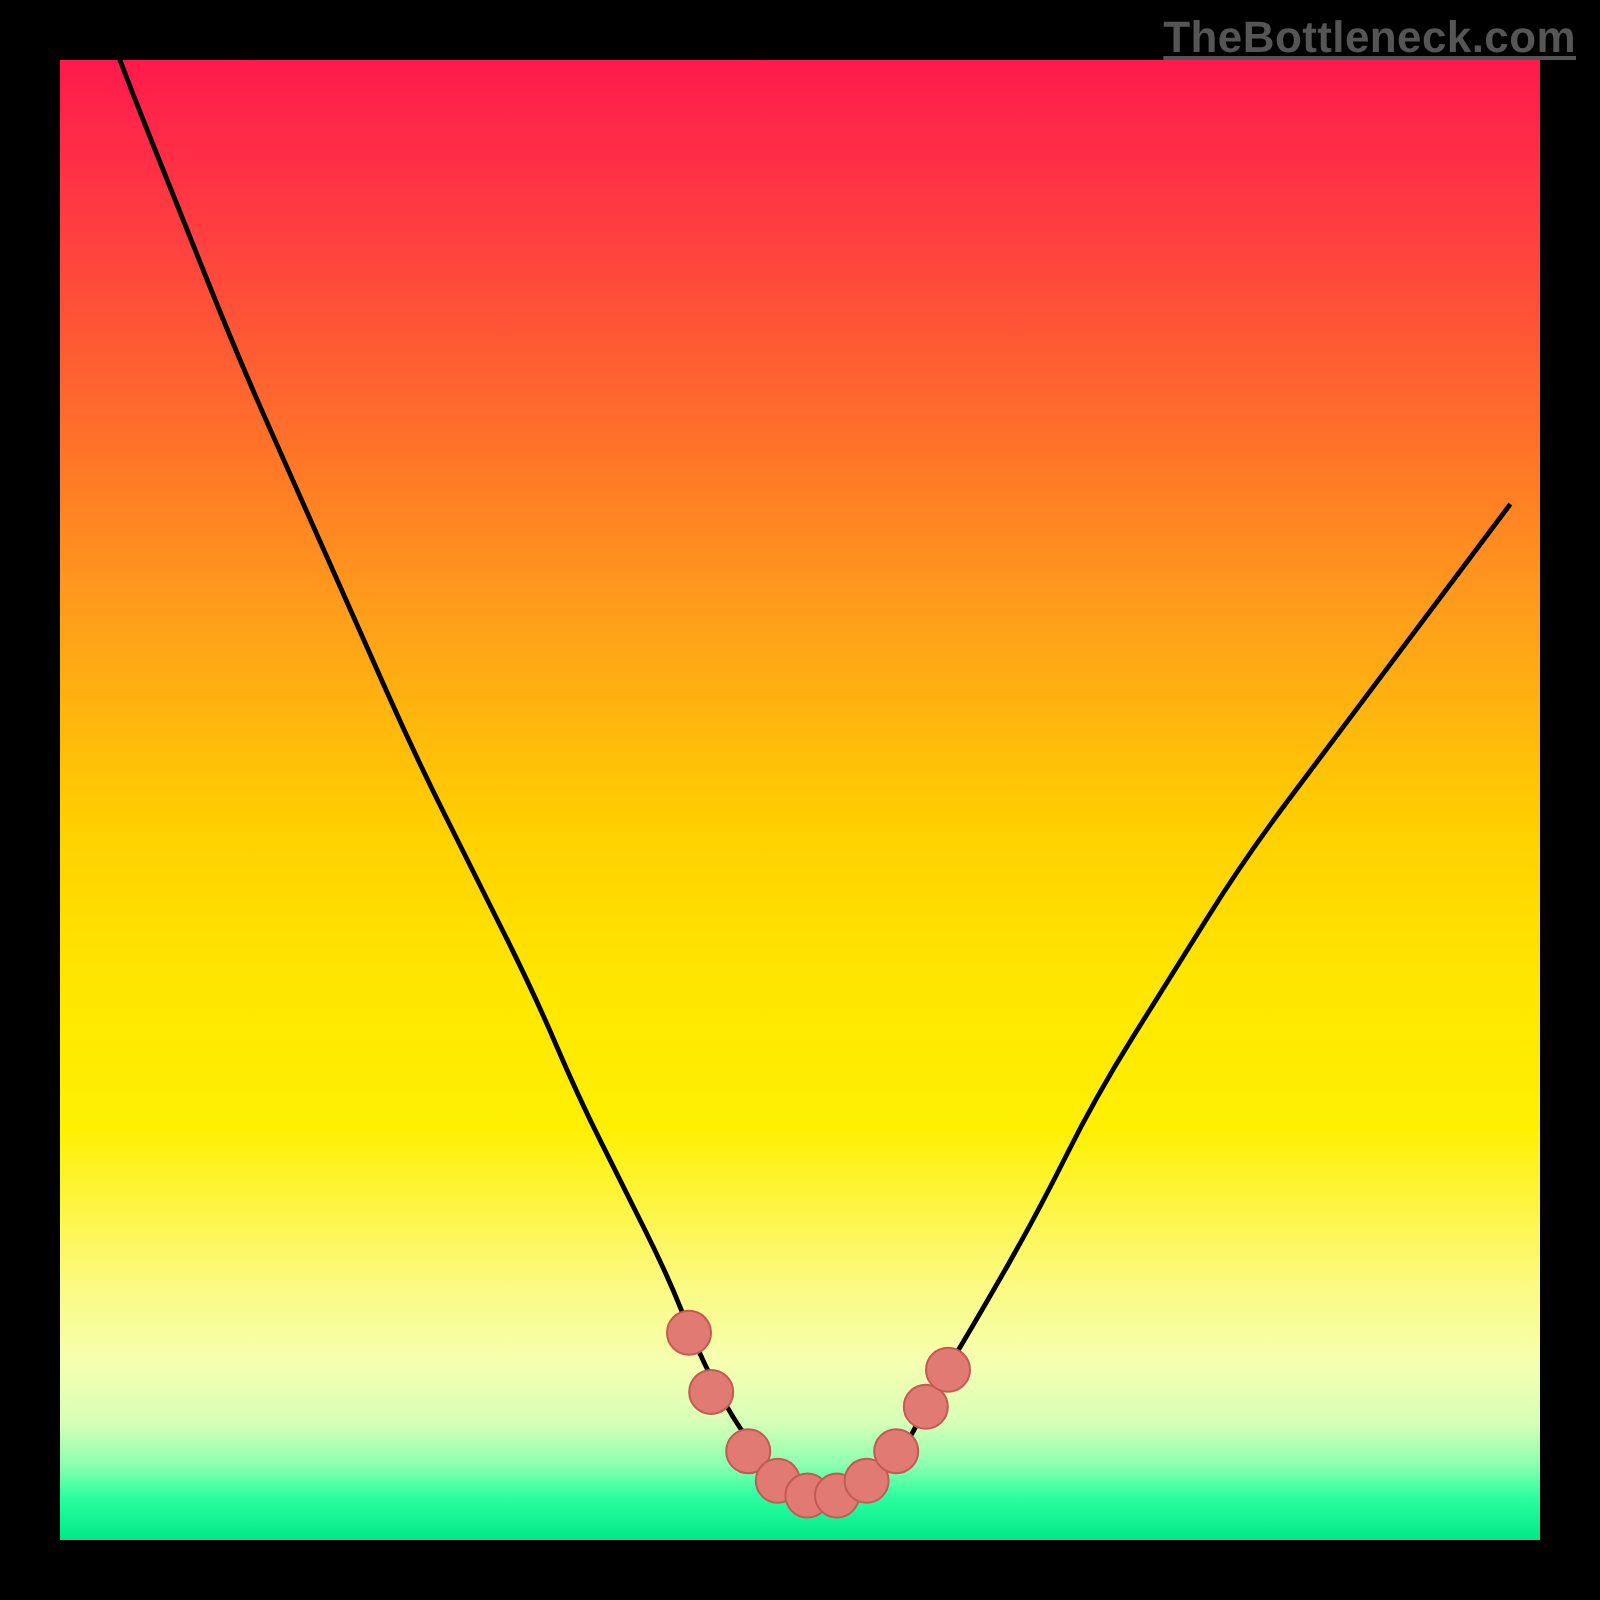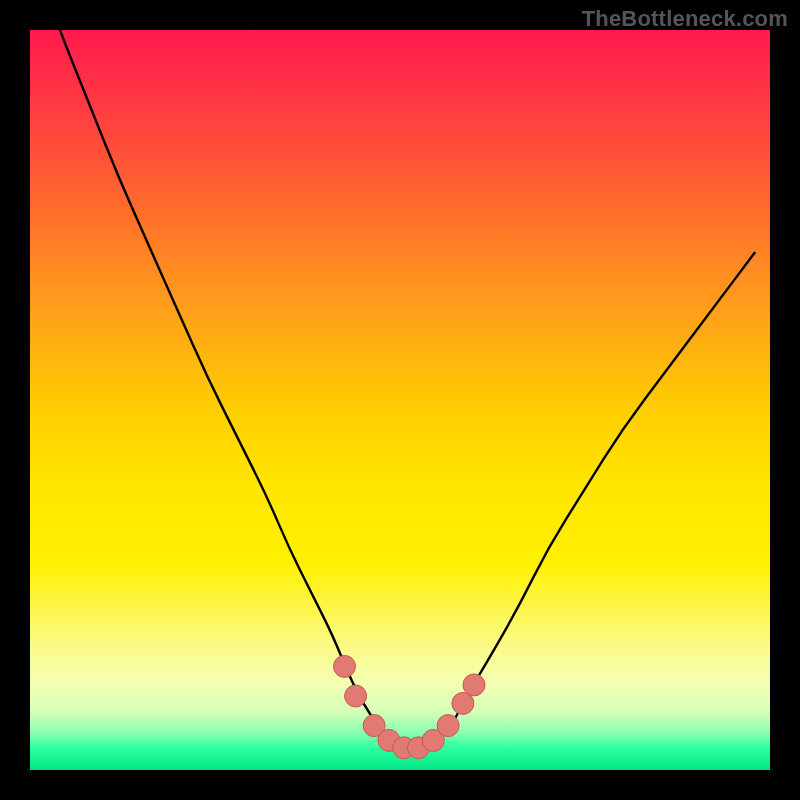--- a/index.html
+++ b/index.html
@@ -41,20 +41,21 @@
   .watermark {
     position: absolute;
     top: 6px;
     right: 12px;
     font-family: Arial, Helvetica, sans-serif;
     font-size: 22px;
     font-weight: 600;
     color: #555;
     letter-spacing: 0.2px;
     user-select: none;
+    text-decoration: underline;
   }
   svg.overlay {
     position: absolute;
     left: 0;
     top: 0;
     width: 740px;
     height: 740px;
   }
 </style>
 </head>

